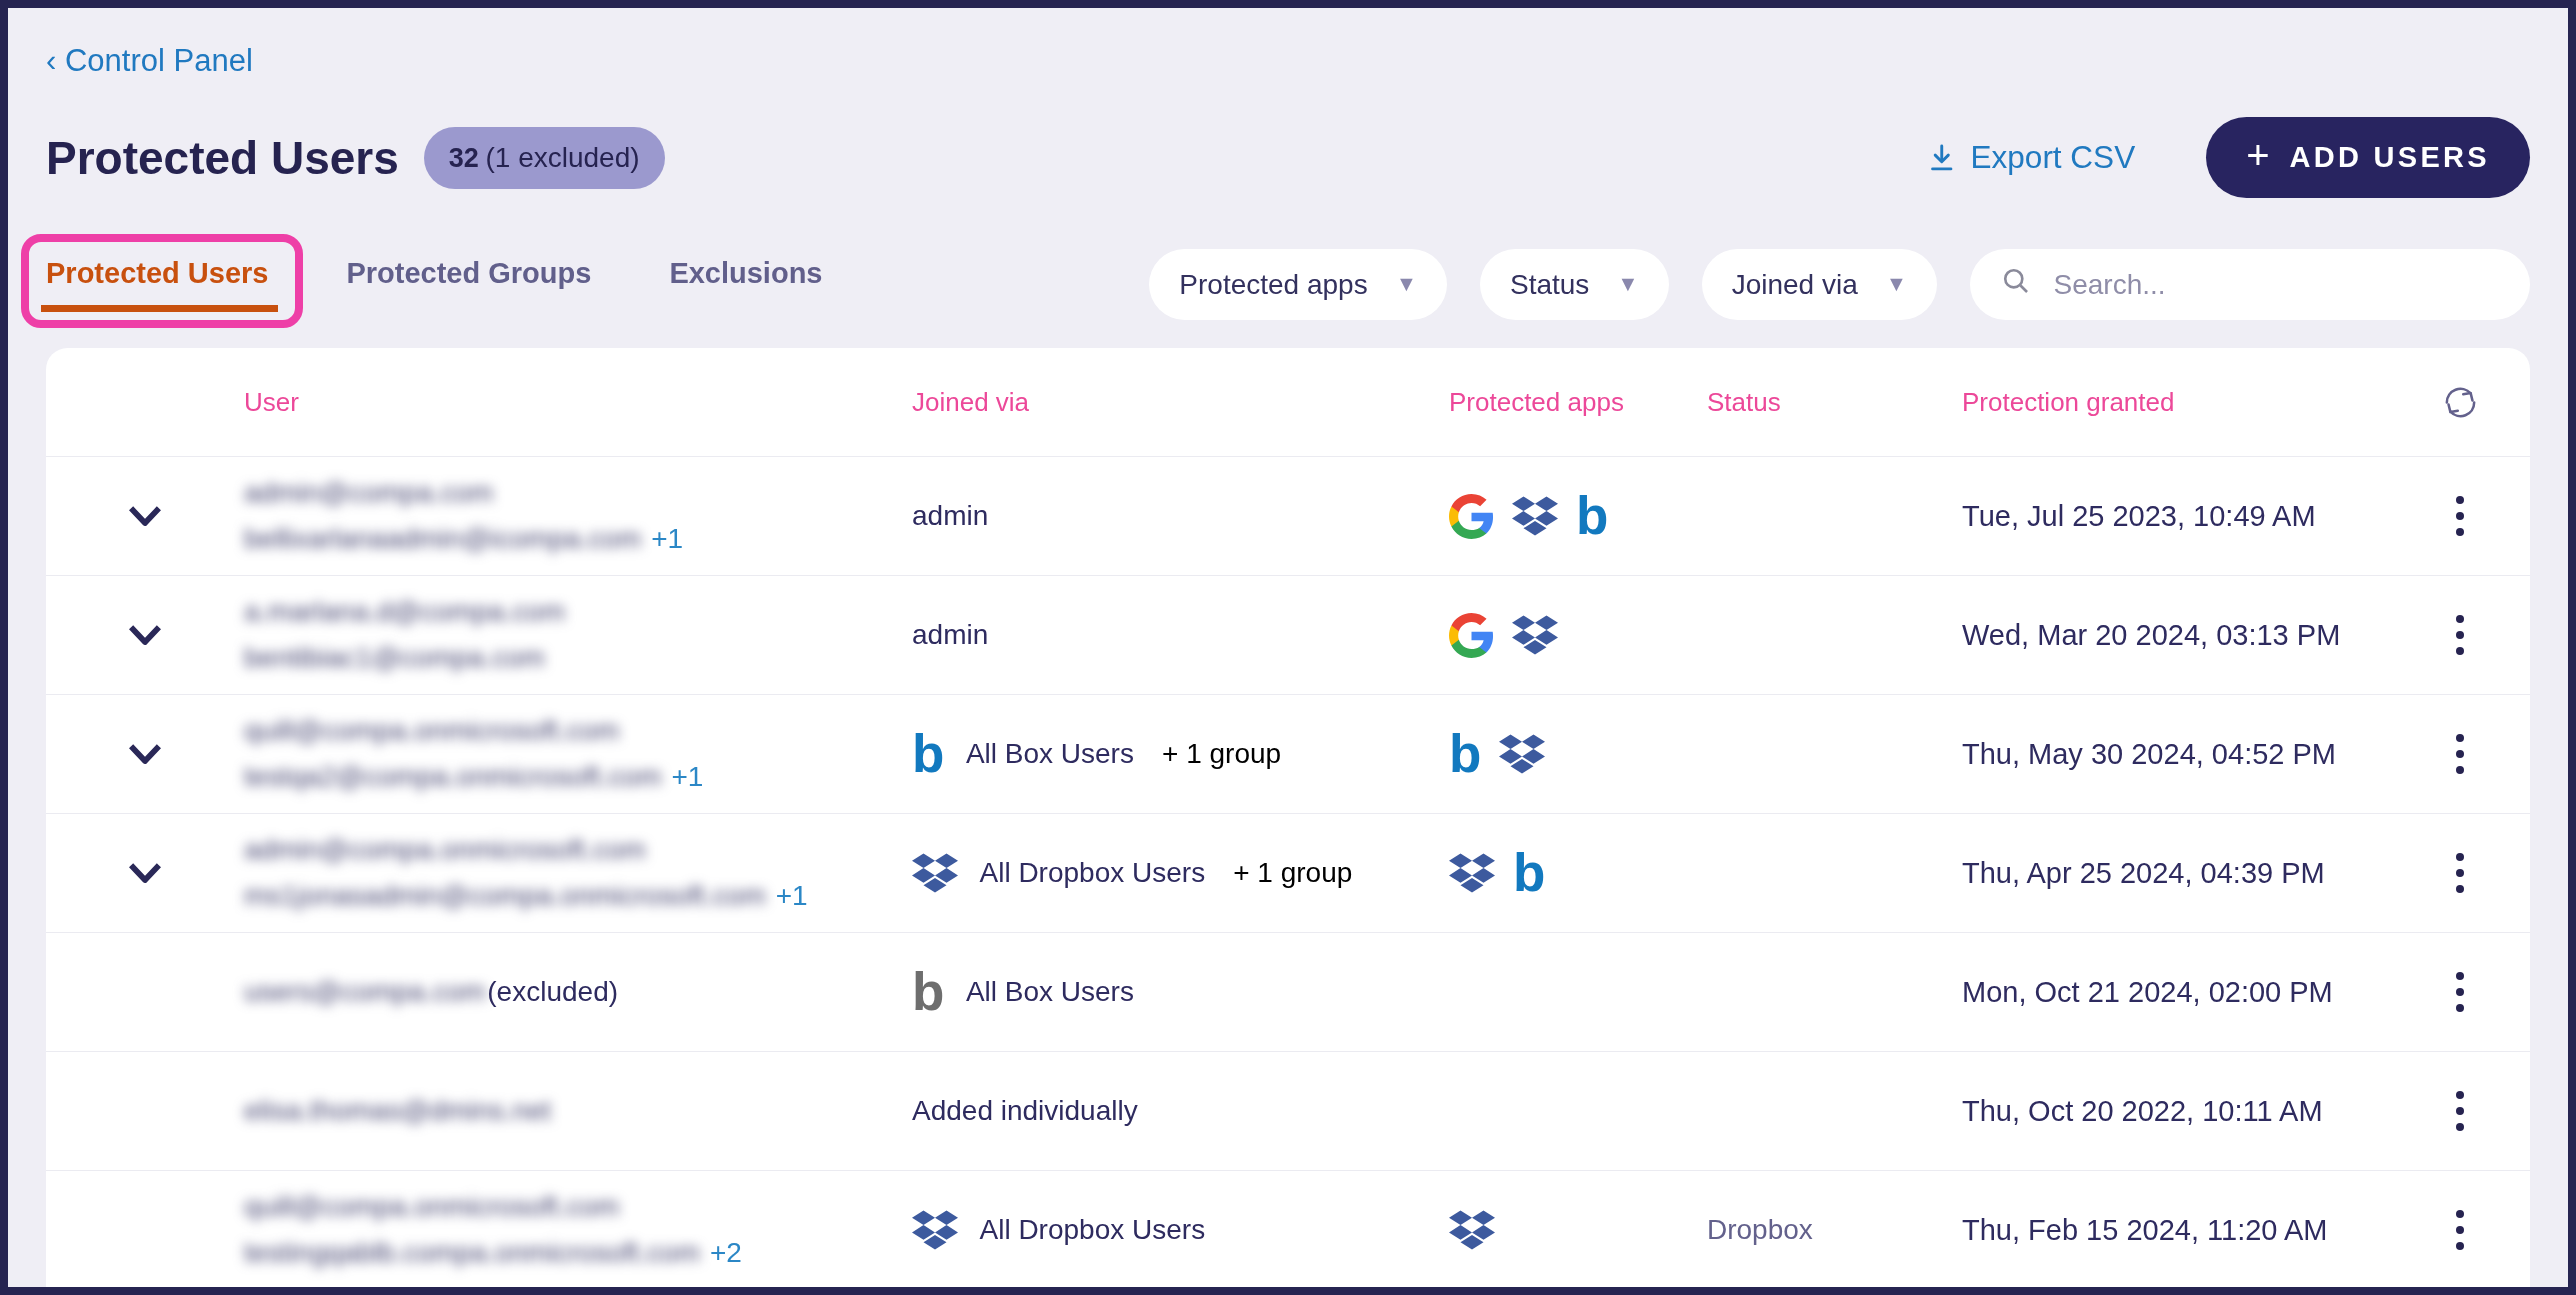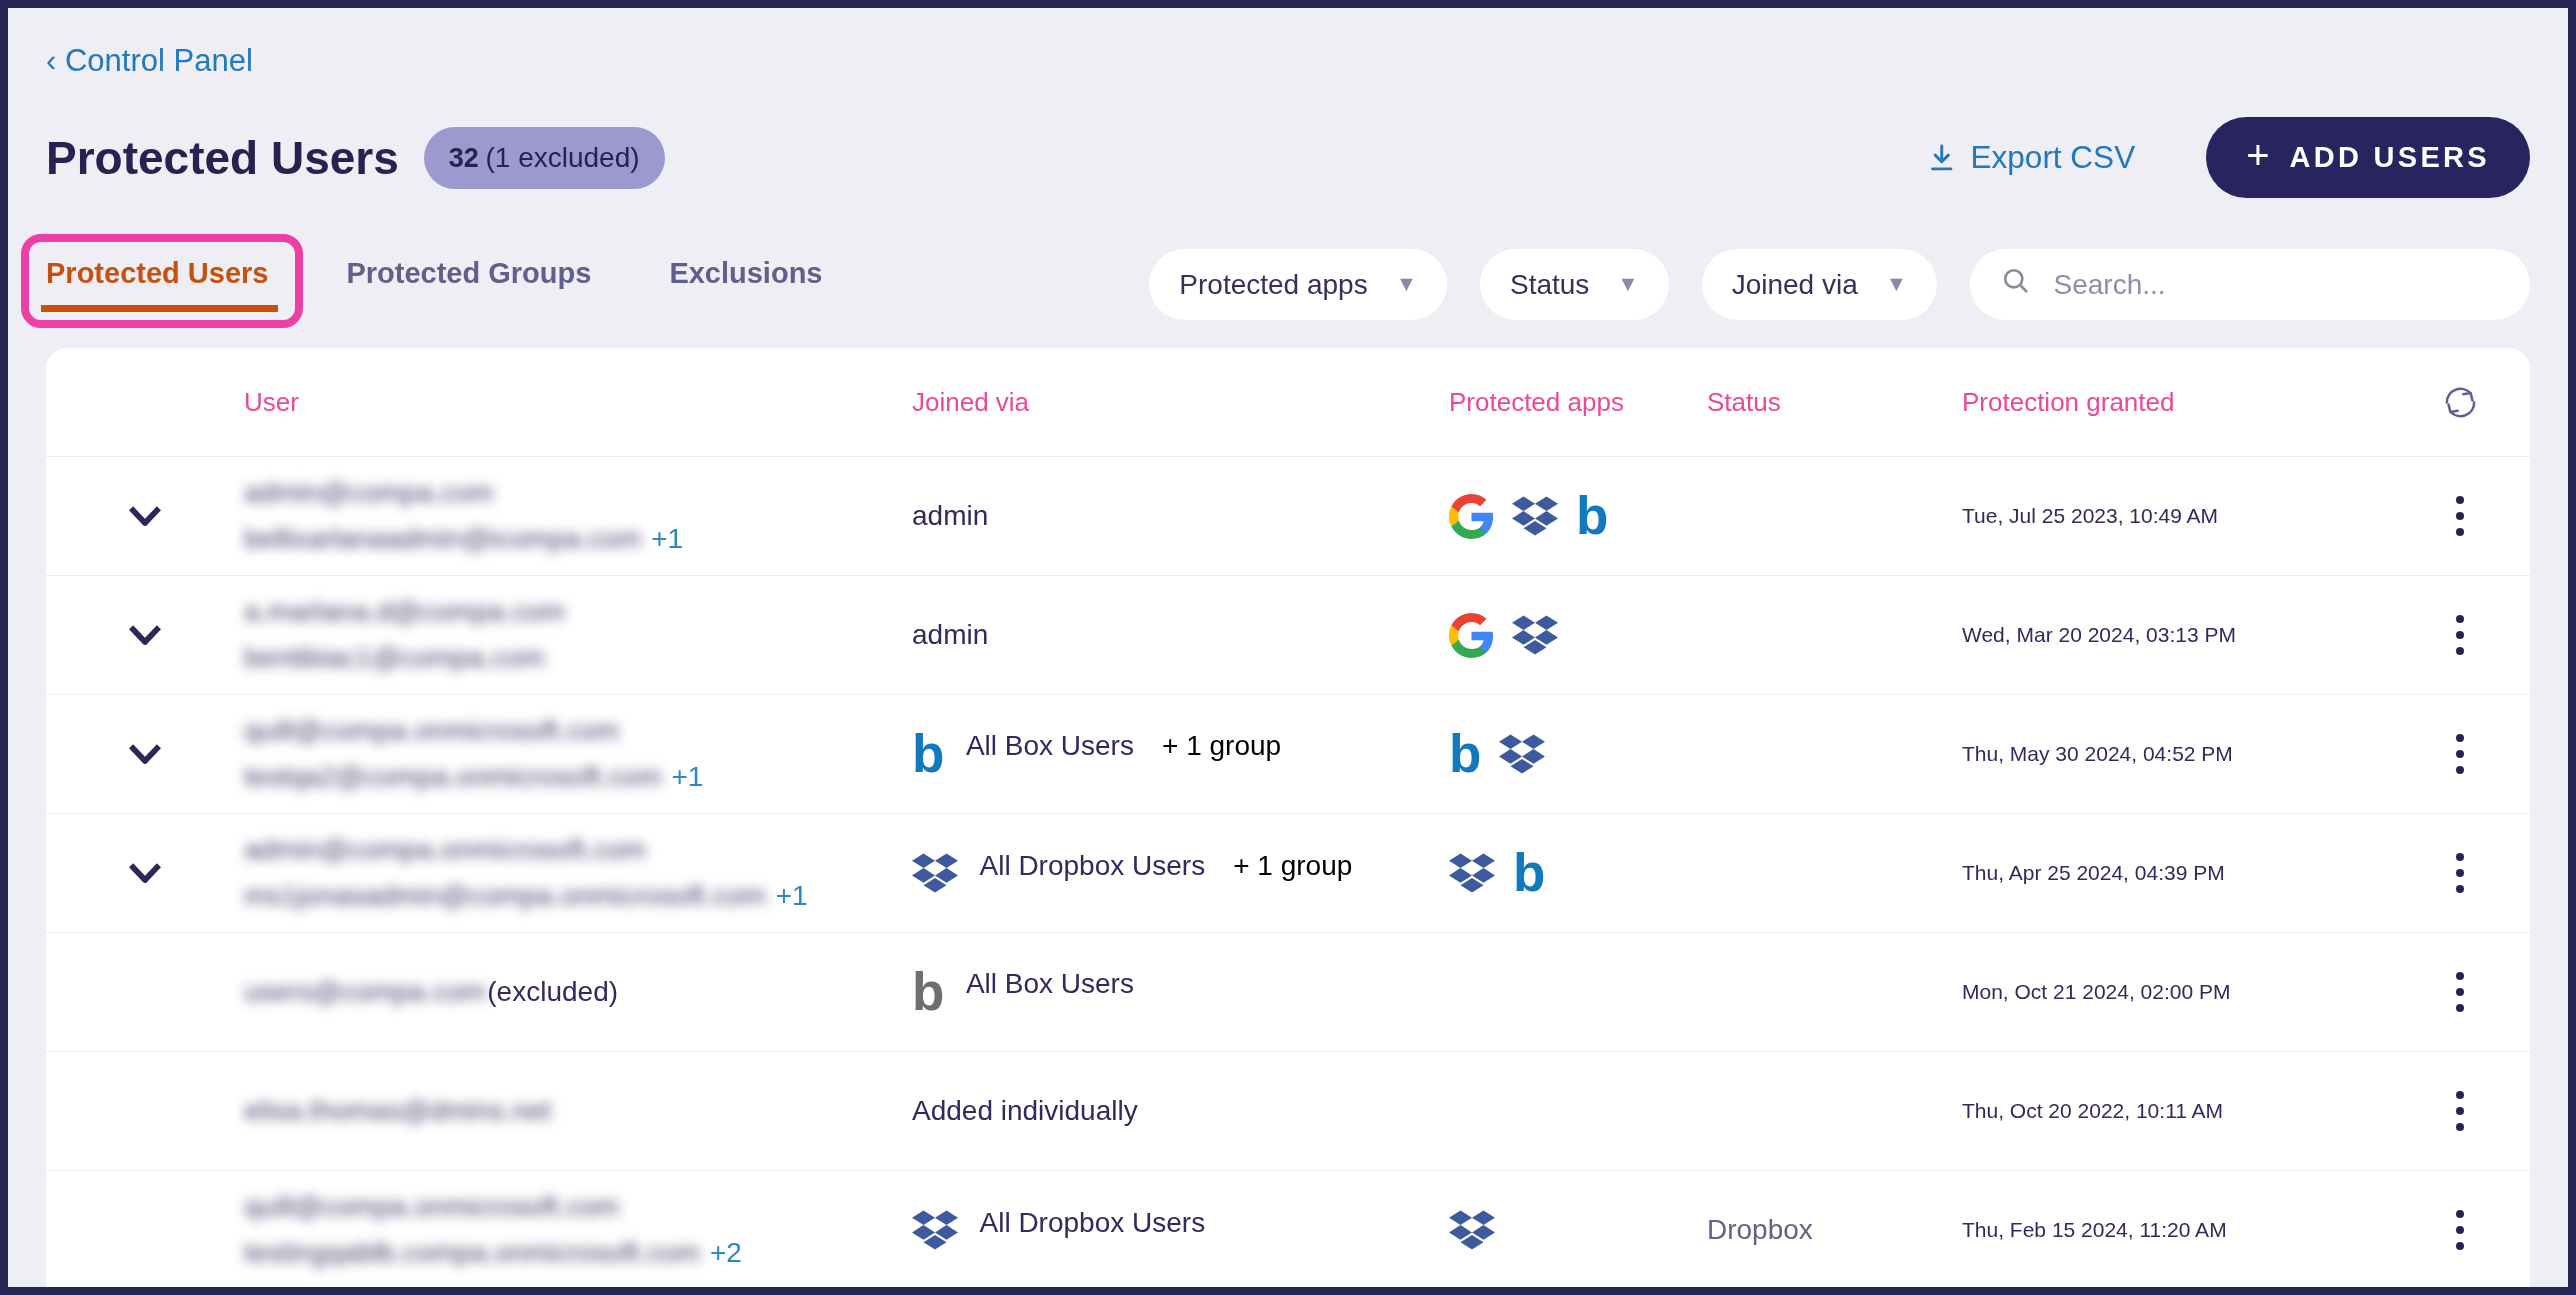--- a/index.html
+++ b/index.html
@@ -40,28 +40,28 @@
   .grid{display:grid;grid-template-columns:157px 668px 537px 258px 255px 469px 1fr;align-items:center}
   .cell{padding-left:41px;min-width:0}
   .chev-cell{padding-left:41px;display:flex;justify-content:center;align-items:center}
   .thead{height:108px;color:#ec4899;font-size:26px}
   .trow{height:118px;border-top:1.7px solid #ebebf1;font-size:28px}
   .user-cell{display:flex;flex-direction:column;gap:13.3px;justify-content:center}
   .user-line{display:flex;align-items:baseline;gap:1.7px;white-space:nowrap}
   .masked{filter:blur(5.8px);color:#43436f}
   .note{color:#2e2b5f}
   .plus-link{color:#2b87c6;cursor:pointer;margin-left:8.3px}
-  .joined-cell{display:flex;gap:21.5px;white-space:nowrap}
+  .joined-cell{display:flex;align-items:center;gap:21.5px;white-space:nowrap}
   .group-link{color:#000000;cursor:pointer;margin-left:6.6px}
   .apps-cell{display:flex;align-items:center;gap:18px}
   .app-icon svg{display:block}
   .box-b{font-weight:700;font-size:53px;color:#1279bf;line-height:0.9;display:block}
   .box-b.gray{color:#6e6e6e}
   .status-cell{color:#63618c}
-  .granted-cell{font-size:21px;white-space:nowrap}
+  .granted-cell{font-size:29px;white-space:nowrap}
   .actions-cell{display:flex;justify-content:center;padding-left:0}
   .kebab{display:flex;flex-direction:column;gap:7.5px;padding:10px;cursor:pointer}
   .kebab i{width:8.3px;height:8.3px;border-radius:50%;background:#262350}
   .refresh{cursor:pointer;display:flex;justify-content:center;width:100%}
   .chev{cursor:pointer;display:flex}
 </style>
 </head>
 <body>
 
 <div class="page">

